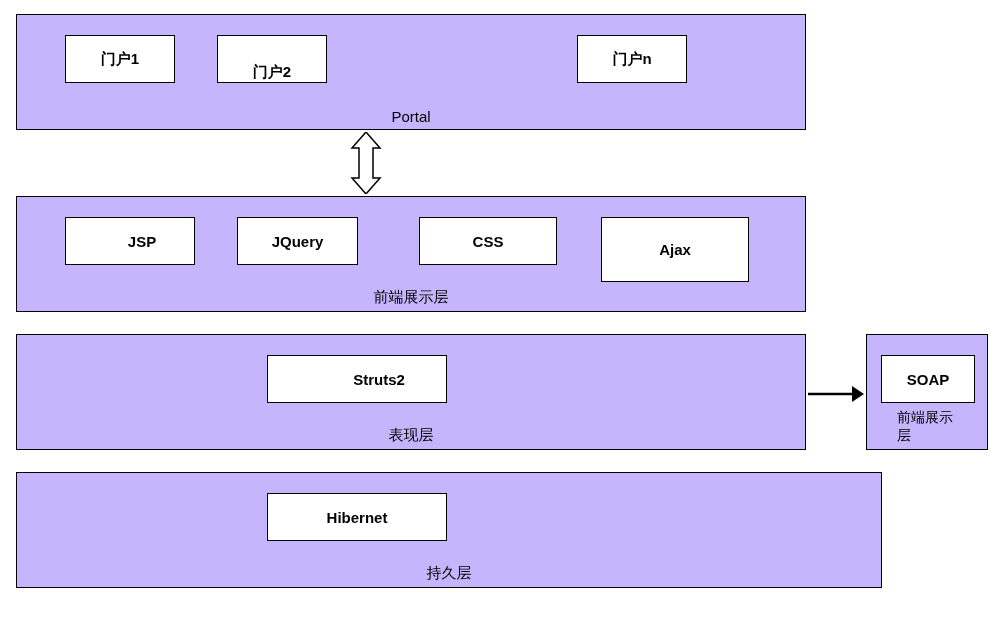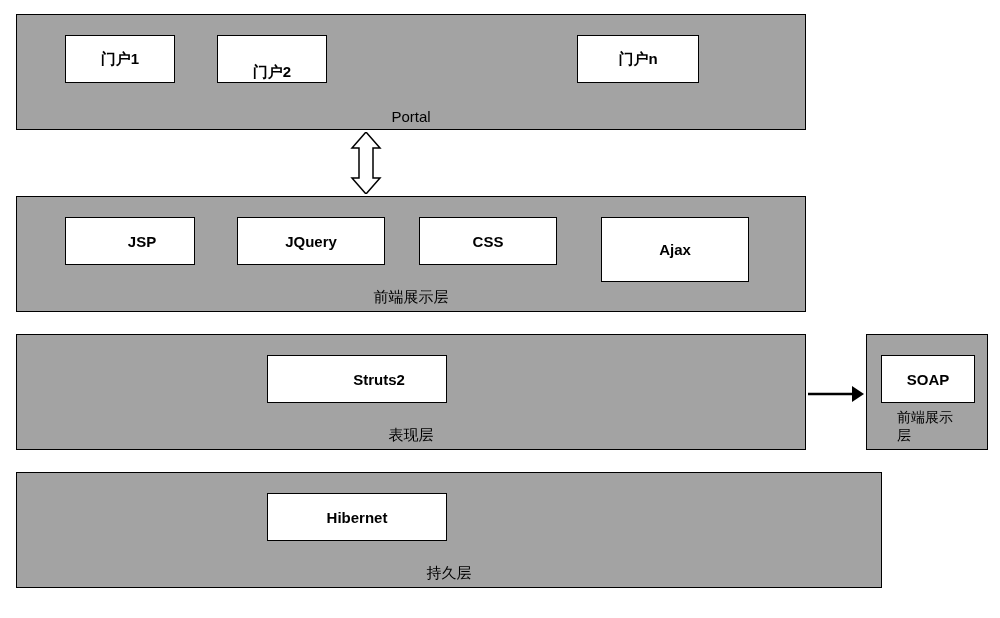--- a/index.html
+++ b/index.html
@@ -1,52 +1,52 @@
 <!DOCTYPE html>
 <html><head>
 <meta charset="utf-8">
 <style>
 * { box-sizing: border-box; margin: 0; padding: 0; }
 body { background: #fff; font-family: Arial, "Microsoft YaHei", sans-serif; width: 1000px; height: 618px; position: relative; }
-.layer { position: absolute; border: 1.5px solid #000; background: #a3a3a3; }
+.layer { position: absolute; border: 1.5px solid #000; background: #c4b5fd; }
 .layer-label { position: absolute; left: 50%; transform: translateX(-50%); bottom: 4px; font-size: 15px; }
 .box { position: absolute; border: 1.5px solid #000; background: #fff; display: flex; align-items: center; justify-content: center; font-weight: bold; font-size: 15px; }
 .boxlabel { font-weight: bold; font-size: 15px; }
 .side-label { position: absolute; left: 50%; transform: translateX(-50%); bottom: 4px; font-size: 14px; }
 .arrow-down { position: absolute; }
 .arrow-right { position: absolute; }
 svg { display: block; }
 </style>
 </head>
 <body>
 
 <div class="layer" style="left:16px; top:14px; width:790px; height:116px;">
   <div class="box" style="left:48px; top:20px; width:110px; height:48px;">
     <span class="boxlabel">门户1</span>
   </div>
   <div class="box" style="left:200px; top:20px; width:110px; height:48px;align-items:flex-end;">
     <span class="boxlabel">门户2</span>
   </div>
-  <div class="box" style="left:560px; top:20px; width:122px; height:48px;">
+  <div class="box" style="left:560px; top:20px; width:110px; height:48px;">
     <span class="boxlabel">门户n</span>
   </div>
   <div class="layer-label">Portal</div>
 </div>
 
 <div class="arrow-down" style="left:346px; top:132px;">
 <svg width="40" height="62" viewBox="0 0 40 62">
   <path d="M20 0 L34 16 L27 16 L27 46 L34 46 L20 62 L6 46 L13 46 L13 16 L6 16 Z" fill="#fff" stroke="#000" stroke-width="1.5"></path>
 </svg>
 </div>
 
 <div class="layer" style="left:16px; top:196px; width:790px; height:116px;">
   <div class="box" style="left:48px; top:20px; width:130px; height:48px;padding-left:24px;">
     <span class="boxlabel">JSP</span>
   </div>
-  <div class="box" style="left:220px; top:20px; width:148px; height:48px;">
+  <div class="box" style="left:220px; top:20px; width:121px; height:48px;">
     <span class="boxlabel">JQuery</span>
   </div>
   <div class="box" style="left:402px; top:20px; width:138px; height:48px;">
     <span class="boxlabel">CSS</span>
   </div>
   <div class="box" style="left:584px; top:20px; width:148px; height:65px;">
     <span class="boxlabel">Ajax</span>
   </div>
   <div class="layer-label">前端展示层</div>
 </div>

